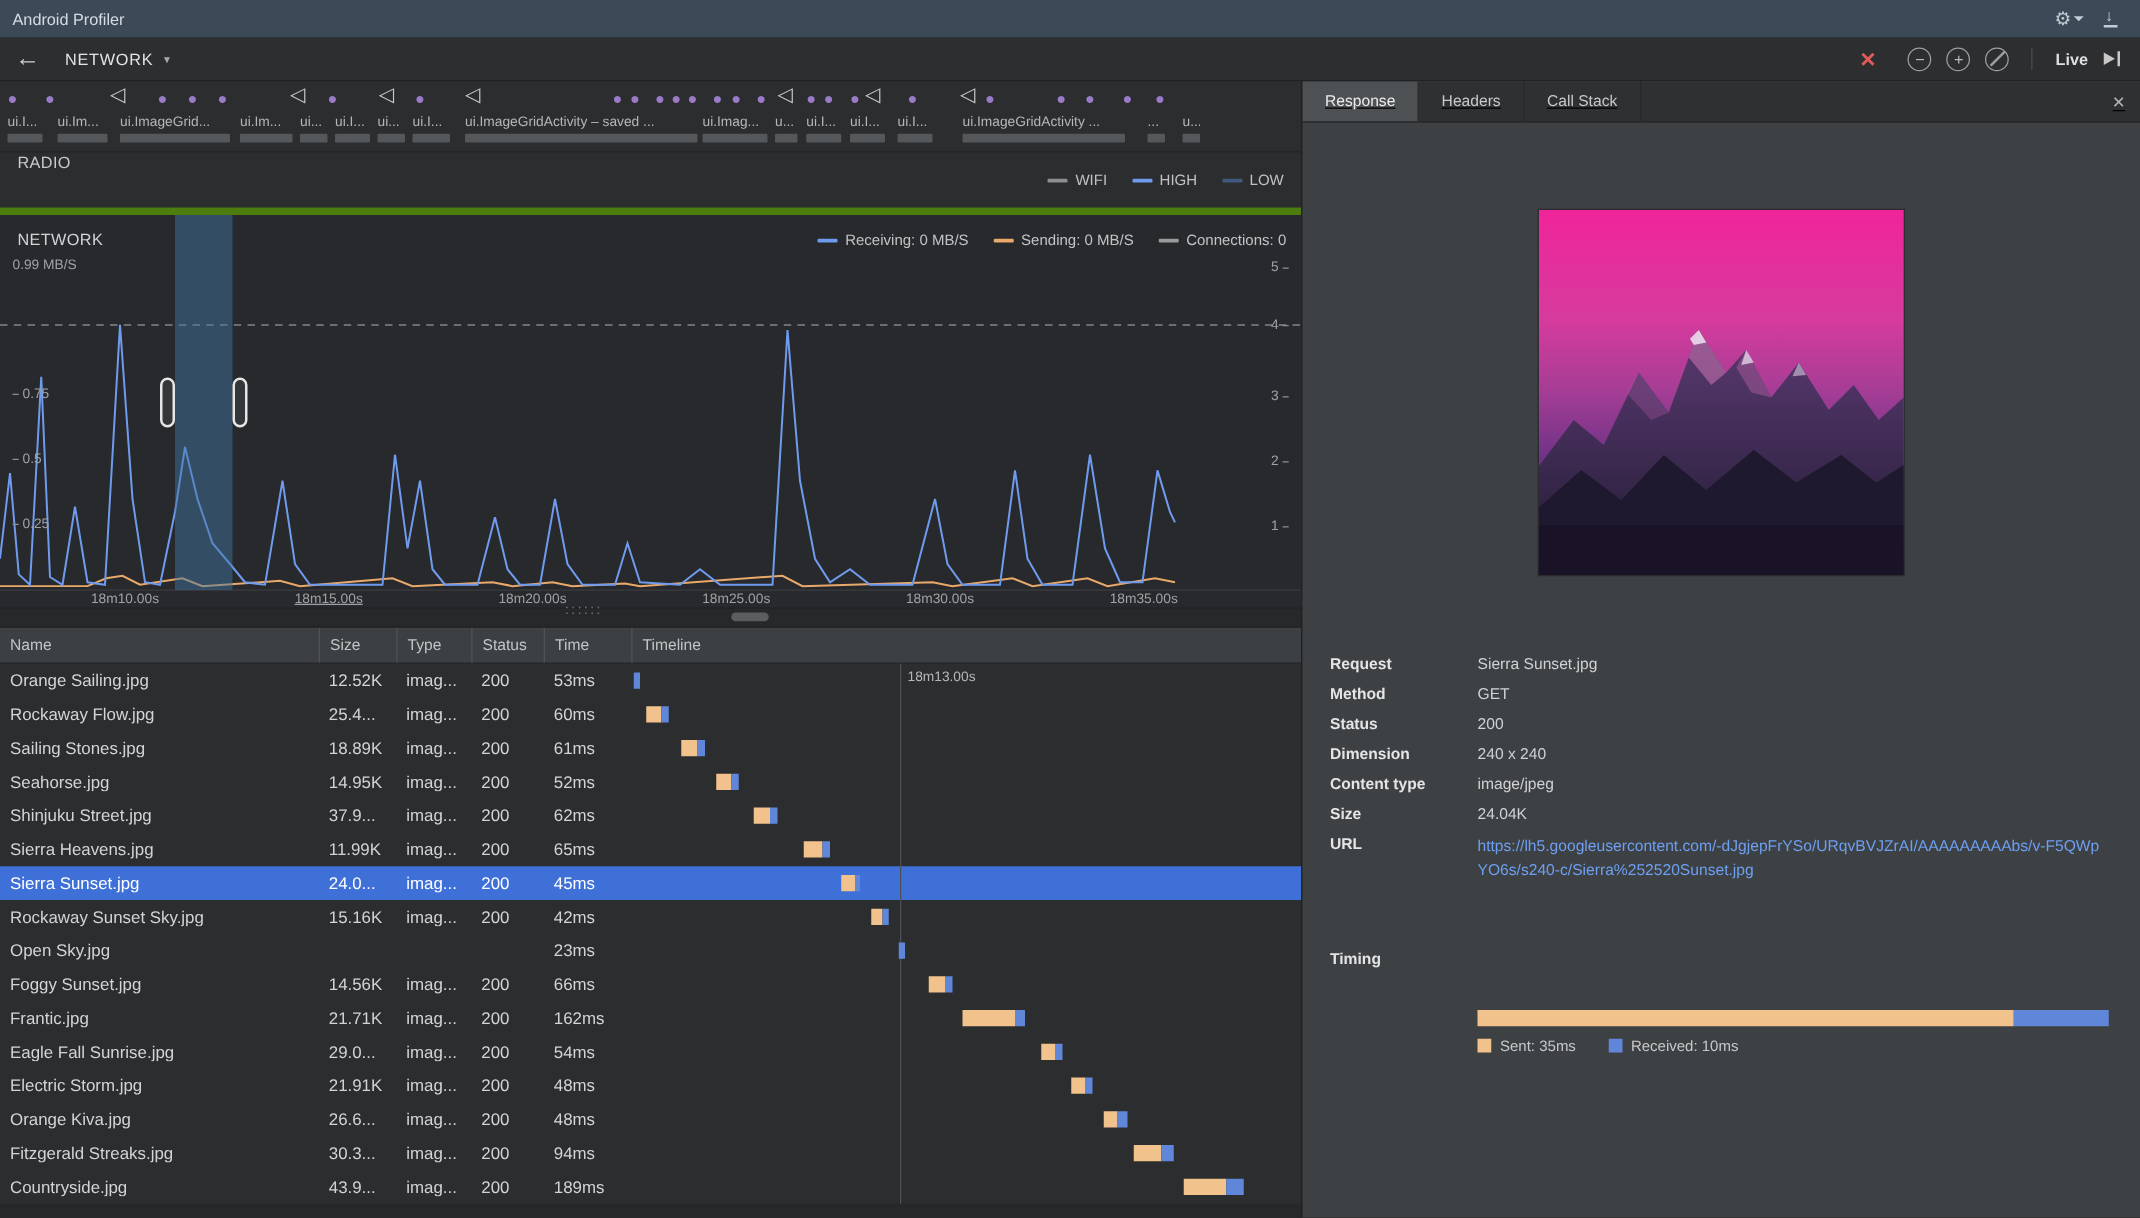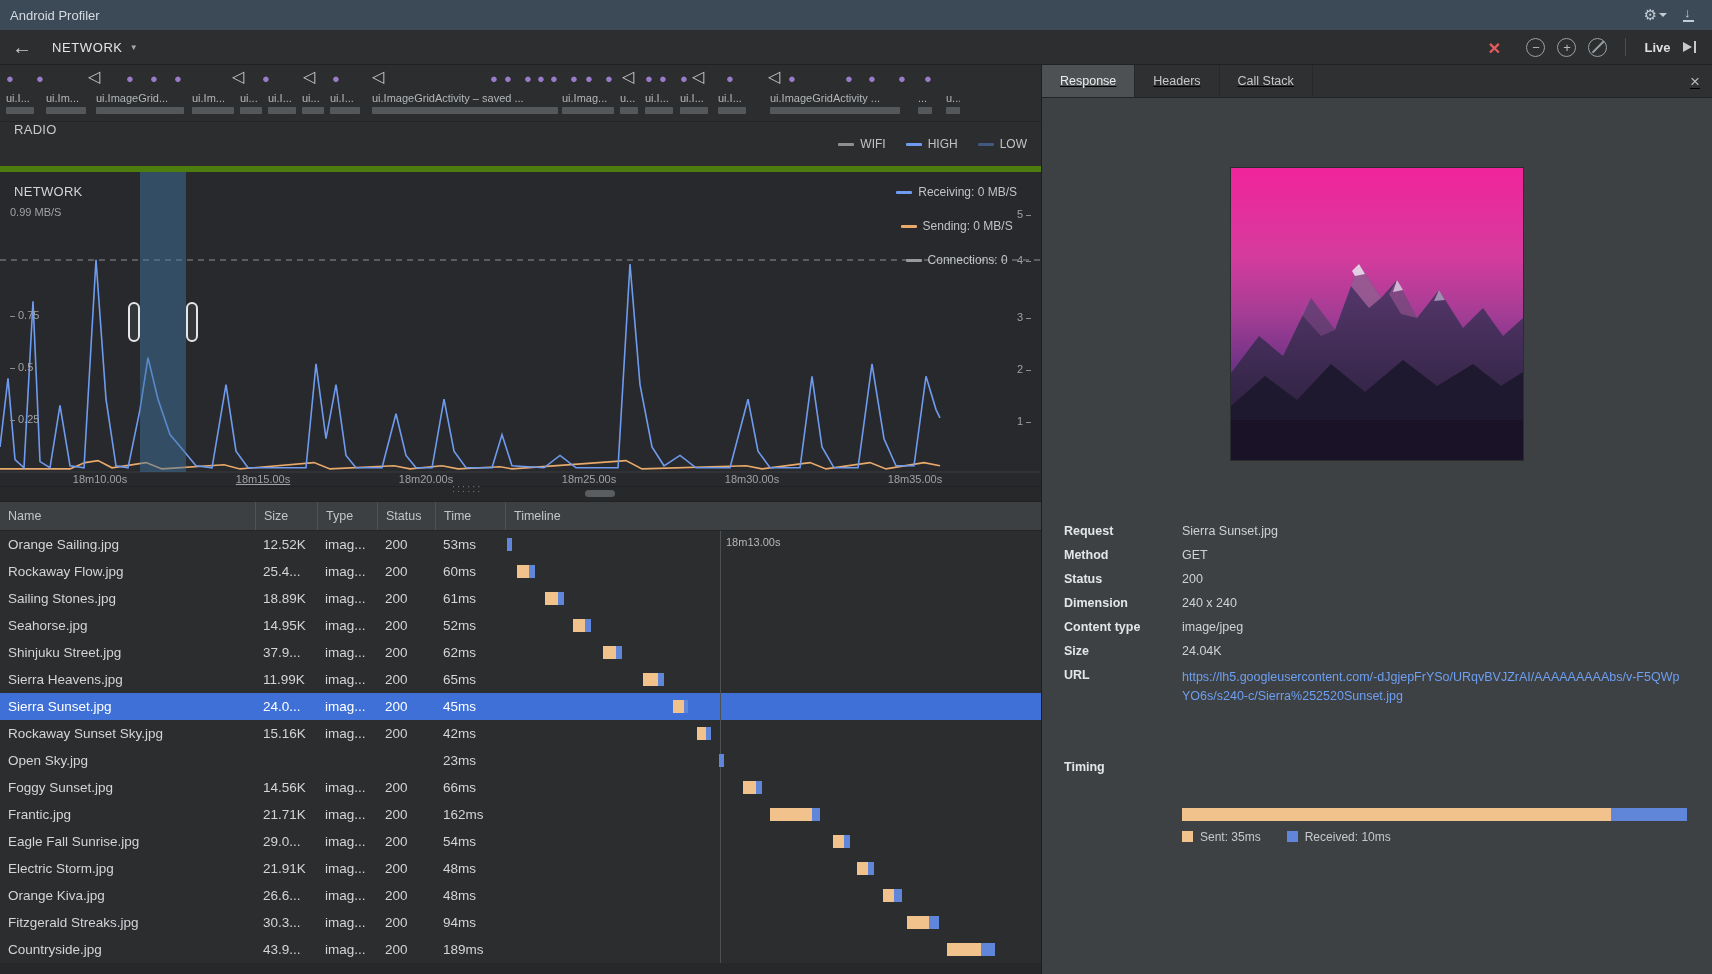--- a/index.html
+++ b/index.html
@@ -50,21 +50,21 @@
   
   .radio-row{height:44px;display:flex;padding:0 14px;border-bottom:6px solid #4d7c0f;background:#2b2d2f;flex:none;}
   .sec-label{font-size:13px;color:#c7cacc;letter-spacing:.3px;}
   .legend{margin-left:auto;display:flex;gap:20px;align-items:center;font-size:12px;color:#c0c3c5;}
   .leg-item{display:flex;align-items:center;gap:6px;}
   .leg-line{width:16px;height:3px;border-radius:1px;display:inline-block;}
 
   
   .chart{height:314px;position:relative;background:#28292c;border-bottom:1px solid #1f2123;flex:none;}
   .chart .net{position:absolute;top:12px;left:14px;font-size:13px;color:#d2d5d7;z-index:3;}
-  .chart-legend{position:absolute;top:13px;right:24px;z-index:3;margin-left:0;flex-direction:column;}
+  .chart-legend{position:absolute;top:13px;right:12px;z-index:3;margin-left:0;}
   .chart-svg{position:absolute;top:0;left:0;z-index:1;}
   .axis-l{position:absolute;left:10px;font-size:11px;color:#9fa2a4;z-index:2;}
   .axis-l.tick::before{content:'';display:inline-block;width:5px;height:1px;background:#8a8d8f;margin-right:3px;vertical-align:middle;}
   .al0{top:34px;}.al1{top:137px;}.al2{top:189px;}.al3{top:241px;}
   .axis-r{position:absolute;right:10px;font-size:11px;color:#9fa2a4;z-index:2;}
   .axis-r::after{content:'';display:inline-block;width:5px;height:1px;background:#8a8d8f;margin-left:3px;vertical-align:middle;}
   .ar0{top:36px;}.ar1{top:82px;}.ar2{top:139px;}.ar3{top:191px;}.ar4{top:243px;}
   .time-labels{position:absolute;top:301px;left:0;right:0;height:13px;z-index:2;}
   .tl{position:absolute;font-size:11px;color:#9fa2a4;transform:translateX(-50%);white-space:nowrap;}
 

